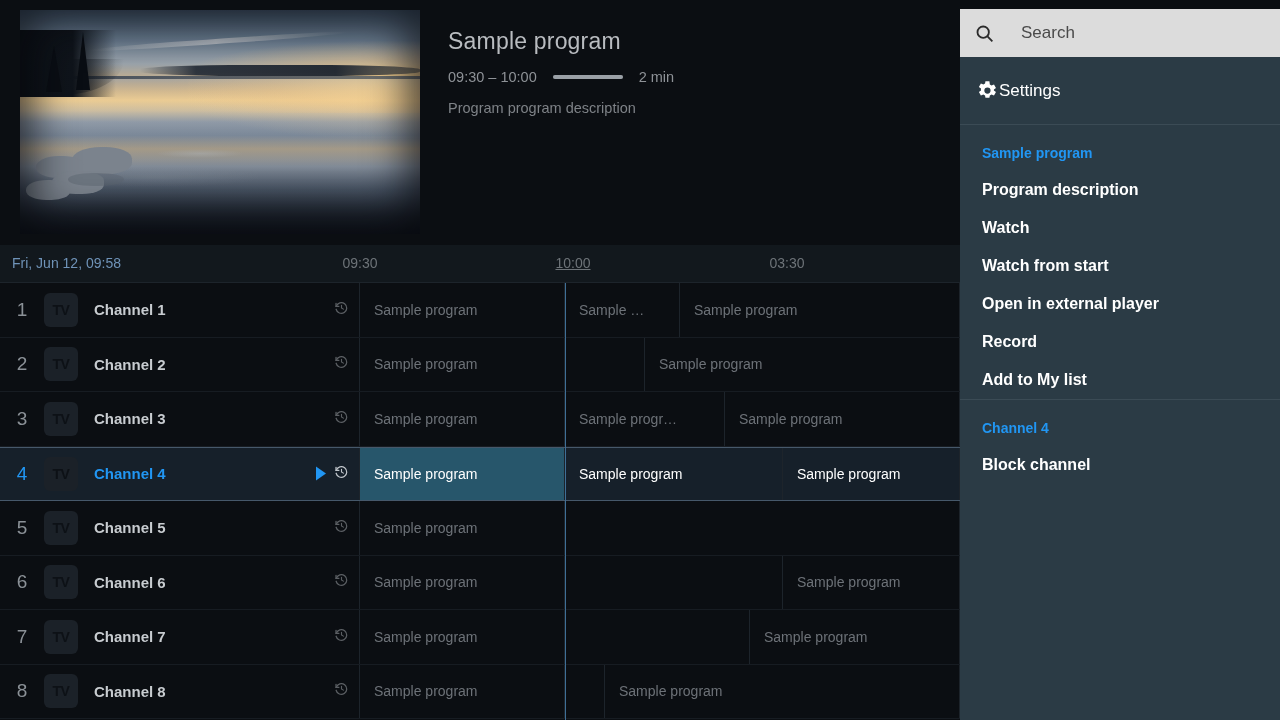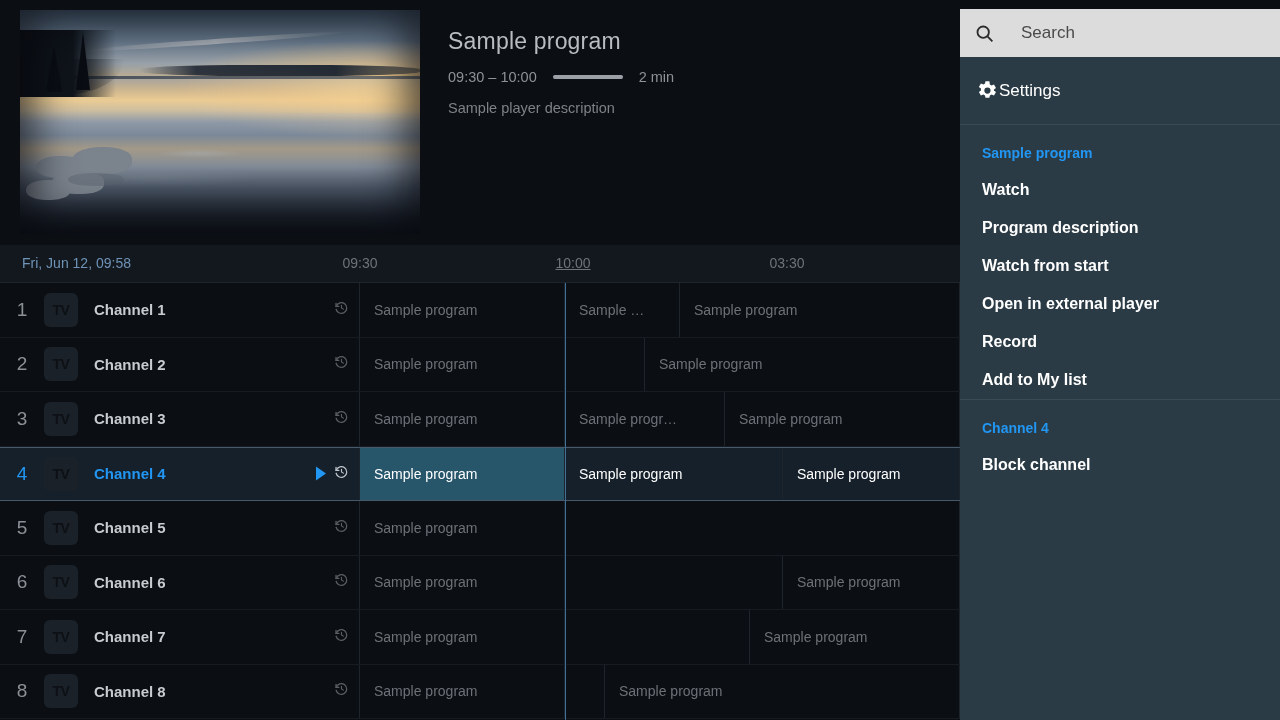--- a/index.html
+++ b/index.html
@@ -55,21 +55,21 @@
   .meta .title{ font-size:23px; color:#b9bcc0; letter-spacing:.2px; }
   .meta .times{ margin-top:14px; display:flex; align-items:center; font-size:14.5px; color:#8e9297; }
   .meta .range{ white-space:nowrap; }
   .progwrap{ position:relative; width:70px; height:4px; margin:0 16px; background:#3a3e44; border-radius:2px; }
   .progwrap i{ position:absolute; left:0; top:0; height:100%; background:#9aa0a6; border-radius:2px; }
   .meta .desc{ margin-top:15px; font-size:14.5px; color:#7e8287; }
 
   
   .timebar{ position:absolute; left:0; top:245px; width:960px; height:38px;
     background:#12181d; border-bottom:1px solid #1d242b; }
-  .timebar .date{ position:absolute; left:22px; top:10px; font-size:14px; color:#6f93b8; }
+  .timebar .date{ position:absolute; left:12px; top:10px; font-size:14px; color:#6f93b8; }
   .timebar .tick{ position:absolute; top:10px; font-size:14px; color:#6d7378; transform:translateX(-50%); }
 
   
   .grid{ position:absolute; left:0; top:283px; width:960px; height:437px; overflow:hidden; }
   .row{ position:relative; height:54.5px; border-bottom:1px solid #171c22; display:flex; }
   .row.sel{ background:#16202a; border-top:1px solid #46586a; border-bottom:1px solid #46586a; }
   .chancol{ position:relative; width:360px; height:100%; flex:0 0 360px;
     display:flex; align-items:center; border-right:1px solid #1d242b; }
   .row.sel .chancol{ background:#16202a; }
   .num{ width:44px; text-align:center; font-size:19px; color:#8b9197; }
@@ -140,21 +140,21 @@
 
       <div class="meta">
         <div class="title">Sample program</div>
         <div class="times">
           <span class="range">09:30 – 10:00</span>
           <span class="progwrap">
               <i id="progfill" style="width: 100%;"></i>
             </span>
           <span>2 min</span>
         </div>
-        <div class="desc">Sample player description</div>
+        <div class="desc">Program program description</div>
       </div>
     </div>
 
     <div class="timebar">
       <div class="date">Fri, Jun 12, 09:58</div>
       <div id="ticks">
           <div class="tick" style="left: 360px;">09:30</div>
           <div class="tick" style="left: 573px; text-decoration: underline;">10:00</div>
           <div class="tick" style="left: 787px;">03:30</div>
         </div>
@@ -390,22 +390,22 @@
         <svg width="25" height="25" viewBox="0 0 24 24" fill="#ffffff">
           <path d="M19.1 12.9a7.5 7.5 0 000-1.8l2-1.5-1.9-3.3-2.4.9a7.3 7.3 0 00-1.6-.9L14.8 3h-3.8l-.4 2.3c-.6.2-1.1.5-1.6.9l-2.4-.9L4.7 8.6l2 1.5a7.5 7.5 0 000 1.8l-2 1.5 1.9 3.3 2.4-.9c.5.4 1 .7 1.6.9l.4 2.3h3.8l.4-2.3c.6-.2 1.1-.5 1.6-.9l2.4.9 1.9-3.3-2-1.5zM12.9 15a3 3 0 110-6 3 3 0 010 6z"></path>
         </svg>
       </span>
       <span class="ltext">Settings</span>
     </div>
 
     <div class="sgroup">
       <div class="shead">Sample program</div>
       <div id="prog-items">
+          <div class="sitem">Program description</div>
           <div class="sitem">Watch</div>
-          <div class="sitem">Program description</div>
           <div class="sitem">Watch from start</div>
           <div class="sitem">Open in external player</div>
           <div class="sitem">Record</div>
           <div class="sitem">Add to My list</div>
         </div>
     </div>
 
     <div class="sgroup div">
       <div class="shead">Channel 4</div>
       <div id="chan-items">

